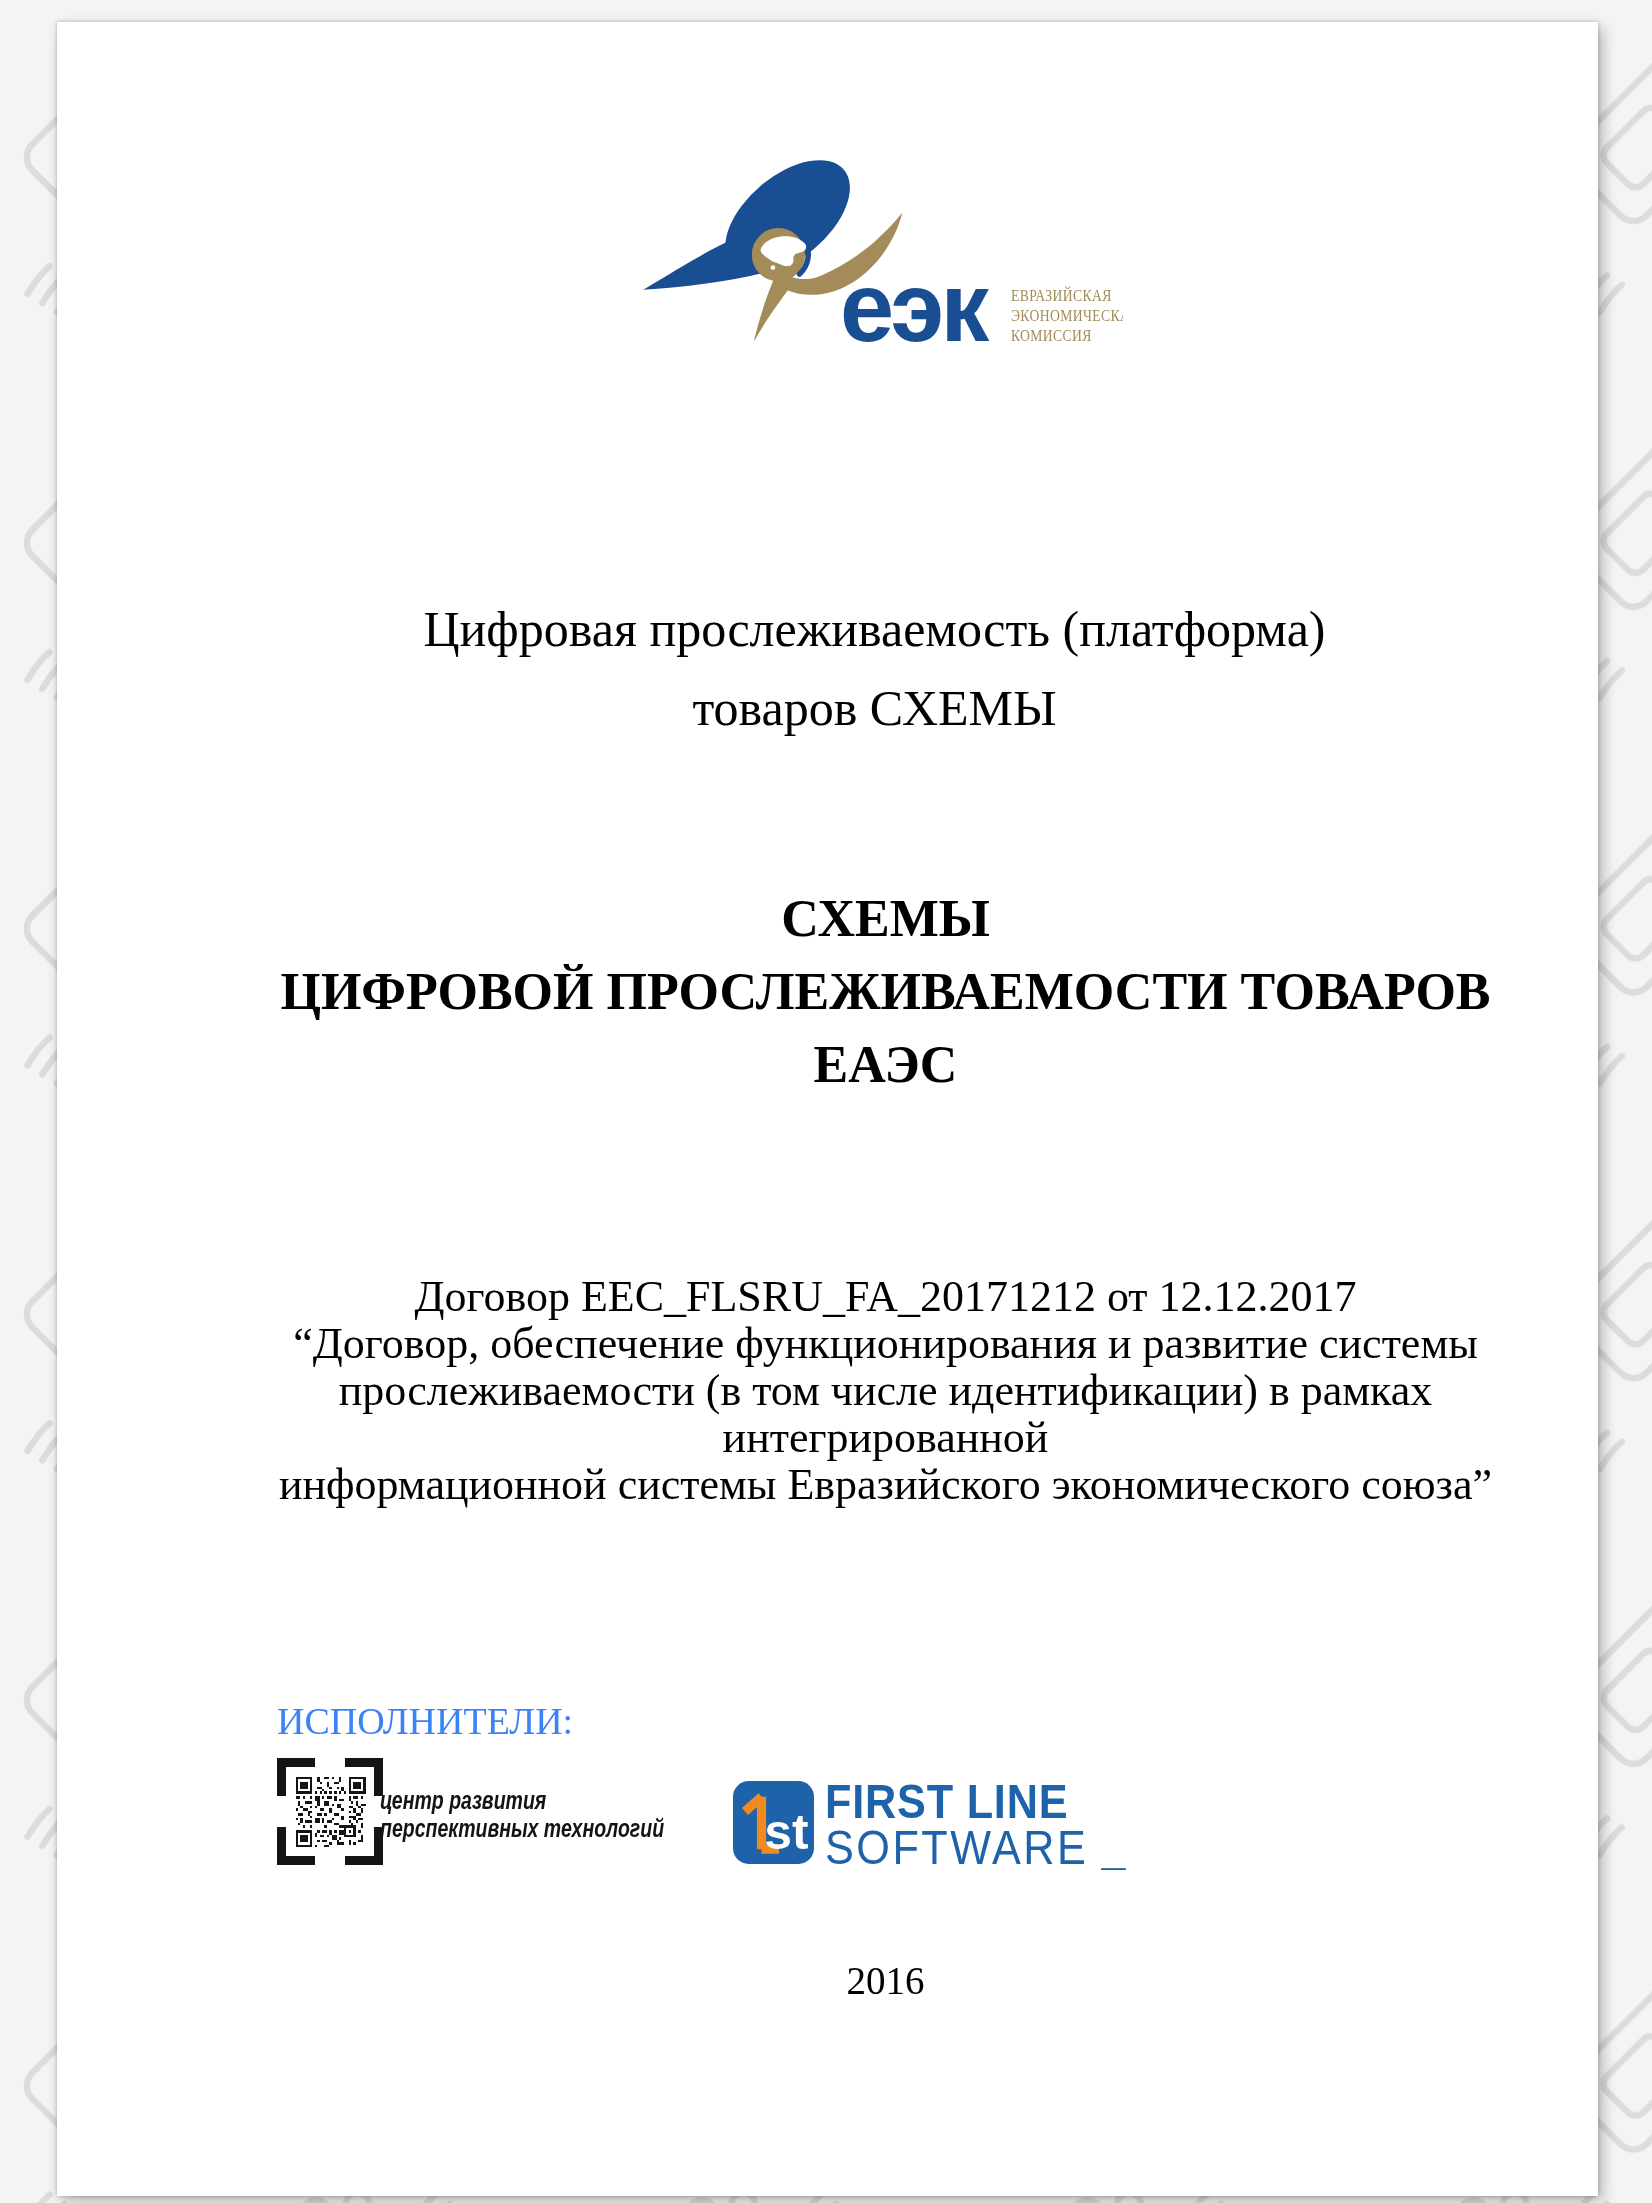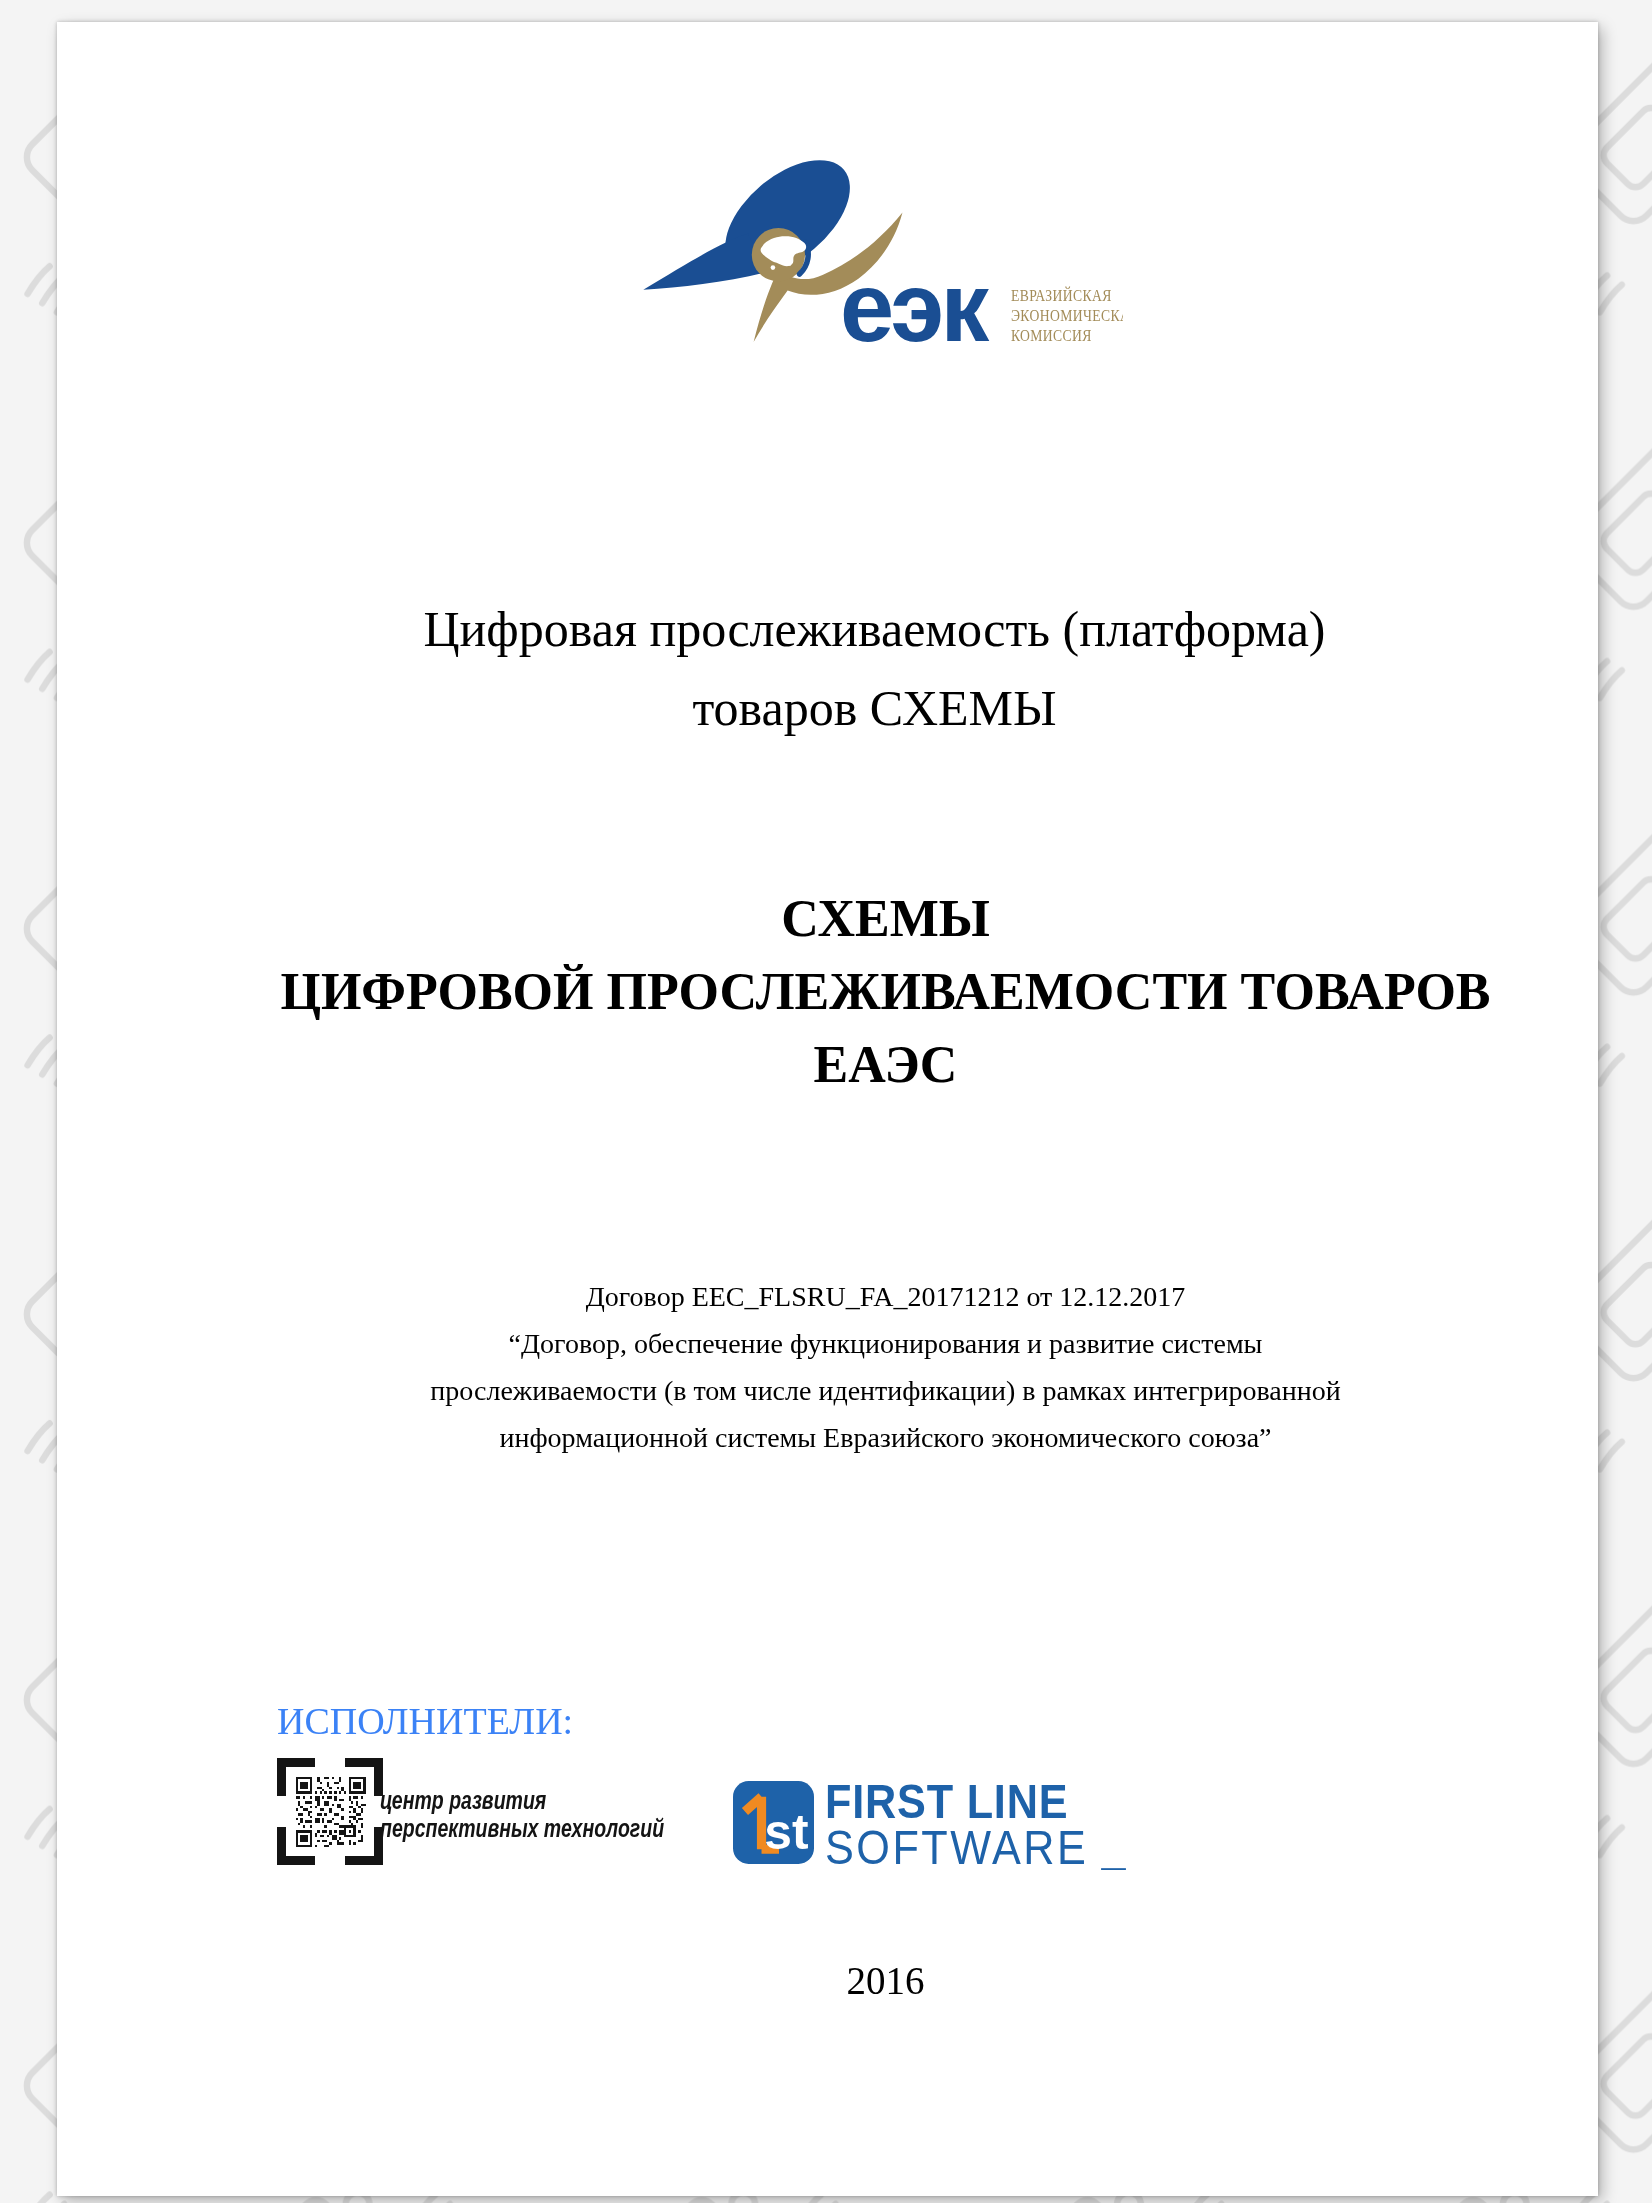--- a/index.html
+++ b/index.html
@@ -9,21 +9,21 @@
   .sheet{position:absolute;left:57px;top:12px;width:1541px;height:2174px;background:#ffffff;
          box-shadow:0 0 3.7px rgba(0,0,0,.25), 4.6px 6.4px 14.7px rgba(0,0,0,.28);margin-top:10px;}
   
   .eec-logo{position:absolute;left:579px;top:138px;width:487px;height:195px;}
   
   .doc-title{position:absolute;left:209px;top:568px;width:1217px;text-align:center;
              font-size:50px;line-height:79px;color:#000;}
   .doc-heading{position:absolute;left:220px;top:860px;width:1217px;text-align:center;
                font-size:52px;line-height:73px;font-weight:700;color:#000;}
   .contract{position:absolute;left:220px;top:1251px;width:1217px;text-align:center;
-            font-size:28px;line-height:47px;color:#000;}
+            font-size:44px;line-height:47px;color:#000;}
   .executors-heading{position:absolute;left:220px;top:1677px;font-size:38px;color:#3b82f6;}
   .year{position:absolute;left:220px;top:1936px;width:1217px;text-align:center;
         font-size:39px;color:#000;}
   
   .crpt{position:absolute;left:220px;top:1736px;width:413px;height:119px;font-style:italic;}
   .crpt-frame{position:absolute;left:0;top:0;width:106px;height:107px;}
   .corner{position:absolute;width:29px;height:29px;border:0 solid #141414;}
   .corner.tl{left:0;top:0;border-left-width:9.2px;border-top-width:9.2px;}
   .corner.tr{right:0;top:0;border-right-width:9.2px;border-top-width:9.2px;}
   .corner.bl{left:0;bottom:0;border-left-width:9.2px;border-bottom-width:9.2px;}

